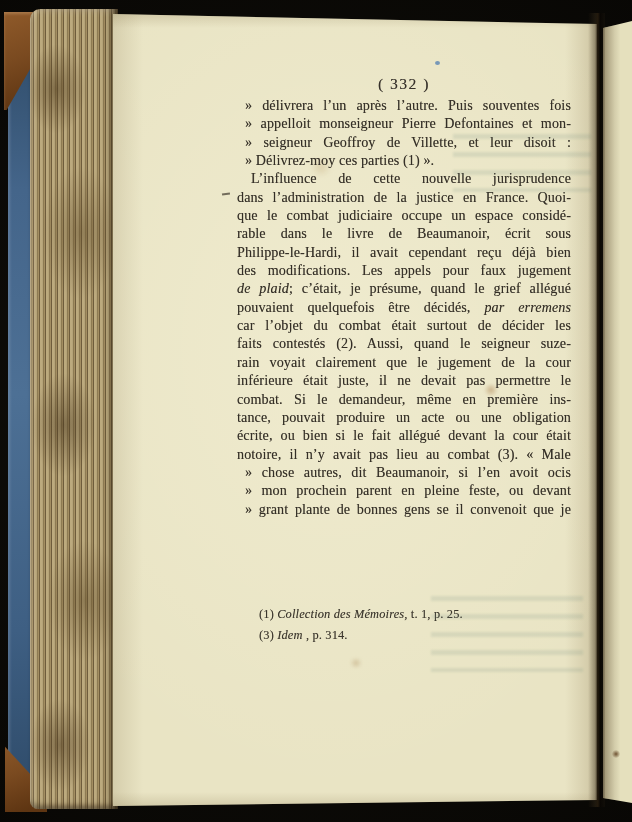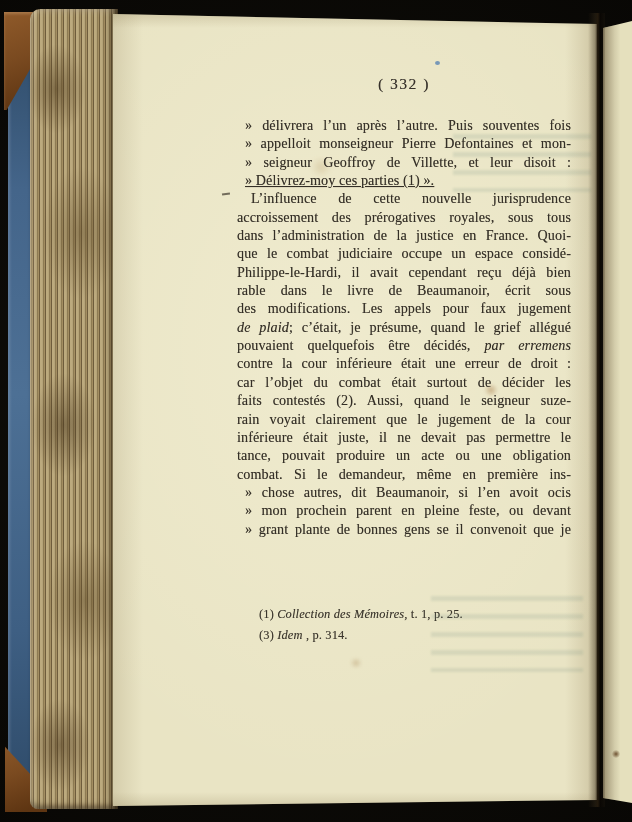--- a/index.html
+++ b/index.html
@@ -56,24 +56,24 @@
   
   .page-right { position:absolute; left:603px; top:21px; width:29px; height:782px; z-index:4;
     clip-path:polygon(0 7px,100% 0,100% 100%,0 calc(100% - 5px));
     background:linear-gradient(90deg, rgba(80,62,34,.5), rgba(80,62,34,.12) 40%, transparent 60%), #e5e0bd; }
 
   
   .pagenum { position:absolute; left:124px; top:63px; width:334px; text-align:center;
     font-size:15.5px; letter-spacing:1.5px; color:#35302a;
     text-shadow:.2px .2px .4px rgba(50,44,34,.5); }
   .body-text { position:absolute; left:124px; top:85px; width:334px; color:#332e26;
-    text-shadow:.2px .2px .4px rgba(50,44,34,.45);margin-top:20px; }
+    text-shadow:.2px .2px .4px rgba(50,44,34,.45); }
   .line { font-size:14px; line-height:18.35px; height:18.35px; overflow:hidden;
     text-align:justify; text-align-last:justify; letter-spacing:.15px; }
-  .line.nofill { text-align-last:left;text-decoration:underline; }
+  .line.nofill { text-align-last:left; }
   .line.q { padding-left:8px; }
   .line.ind { padding-left:14px; }
   .it { font-style:italic; }
   .footnotes { position:absolute; left:146px; top:592px; width:318px; color:#3a352c;
     text-shadow:.2px .2px .3px rgba(50,44,34,.4); }
   .fn { font-size:12.3px; line-height:21px; height:21px; letter-spacing:.2px; }
 
   
   .ghost { position:absolute; z-index:6; filter:blur(1.2px); pointer-events:none;
     background:repeating-linear-gradient(180deg, rgba(104,136,120,.15) 0 5px, transparent 5px 18px); }
@@ -111,35 +111,35 @@
     <div class="blue-speck"></div>
     <div class="margin-dash"></div>
 
     <div class="pagenum">( 332 )</div>
     <div class="body-text" id="body-lines">
         <div class="line q"><span>» délivrera l’un après l’autre. Puis souventes fois</span></div>
         <div class="line q"><span>» appelloit monseigneur Pierre Defontaines et mon-</span></div>
         <div class="line q"><span>» seigneur Geoffroy de Villette, et leur disoit :</span></div>
         <div class="line q nofill"><span>» Délivrez-moy ces parties (1) ».</span></div>
         <div class="line ind"><span>L’influence de cette nouvelle jurisprudence</span></div>
-        <div class="line"><span>accroissement des prérogatives royales, sous tous</span></div>
         <div class="line"><span>dans l’administration de la justice en France. Quoi-</span></div>
         <div class="line"><span>que le combat judiciaire occupe un espace considé-</span></div>
+        <div class="line"><span>rable dans le livre de Beaumanoir, écrit sous</span></div>
         <div class="line"><span>Philippe-le-Hardi, il avait cependant reçu déjà bien</span></div>
-        <div class="line"><span>rable dans le livre de Beaumanoir, écrit sous</span></div>
         <div class="line"><span>des modifications. Les appels pour faux jugement</span></div>
         <div class="line"><span class="it">de plaid</span><span>; c’était, je présume, quand le grief allégué</span></div>
         <div class="line"><span>pouvaient quelquefois être décidés, </span><span class="it">par erremens</span></div>
-        <div class="line"><span>contre la cour inférieure était une erreur de droit :</span></div>
         <div class="line"><span>car l’objet du combat était surtout de décider les</span></div>
         <div class="line"><span>faits contestés (2). Aussi, quand le seigneur suze-</span></div>
         <div class="line"><span>rain voyait clairement que le jugement de la cour</span></div>
         <div class="line"><span>inférieure était juste, il ne devait pas permettre le</span></div>
+        <div class="line"><span>combat. Si le demandeur, même en première ins-</span></div>
         <div class="line"><span>tance, pouvait produire un acte ou une obligation</span></div>
-        <div class="line"><span>combat. Si le demandeur, même en première ins-</span></div>
+        <div class="line"><span>écrite, ou bien si le fait allégué devant la cour était</span></div>
+        <div class="line"><span>notoire, il n’y avait pas lieu au combat (3). « Male</span></div>
         <div class="line q"><span>» chose autres, dit Beaumanoir, si l’en avoit ocis</span></div>
         <div class="line q"><span>» mon prochein parent en pleine feste, ou devant</span></div>
         <div class="line q"><span>» grant plante de bonnes gens se il convenoit que je</span></div>
       </div>
     <div class="footnotes" id="footnotes">
         <div class="fn"><span>(1) </span><span class="it">Collection des Mémoires</span><span>, t. 1, p. 25.</span></div>
         <div class="fn"><span>(3) </span><span class="it">Idem</span><span> , p. 314.</span></div>
       </div>
   </div>
 

